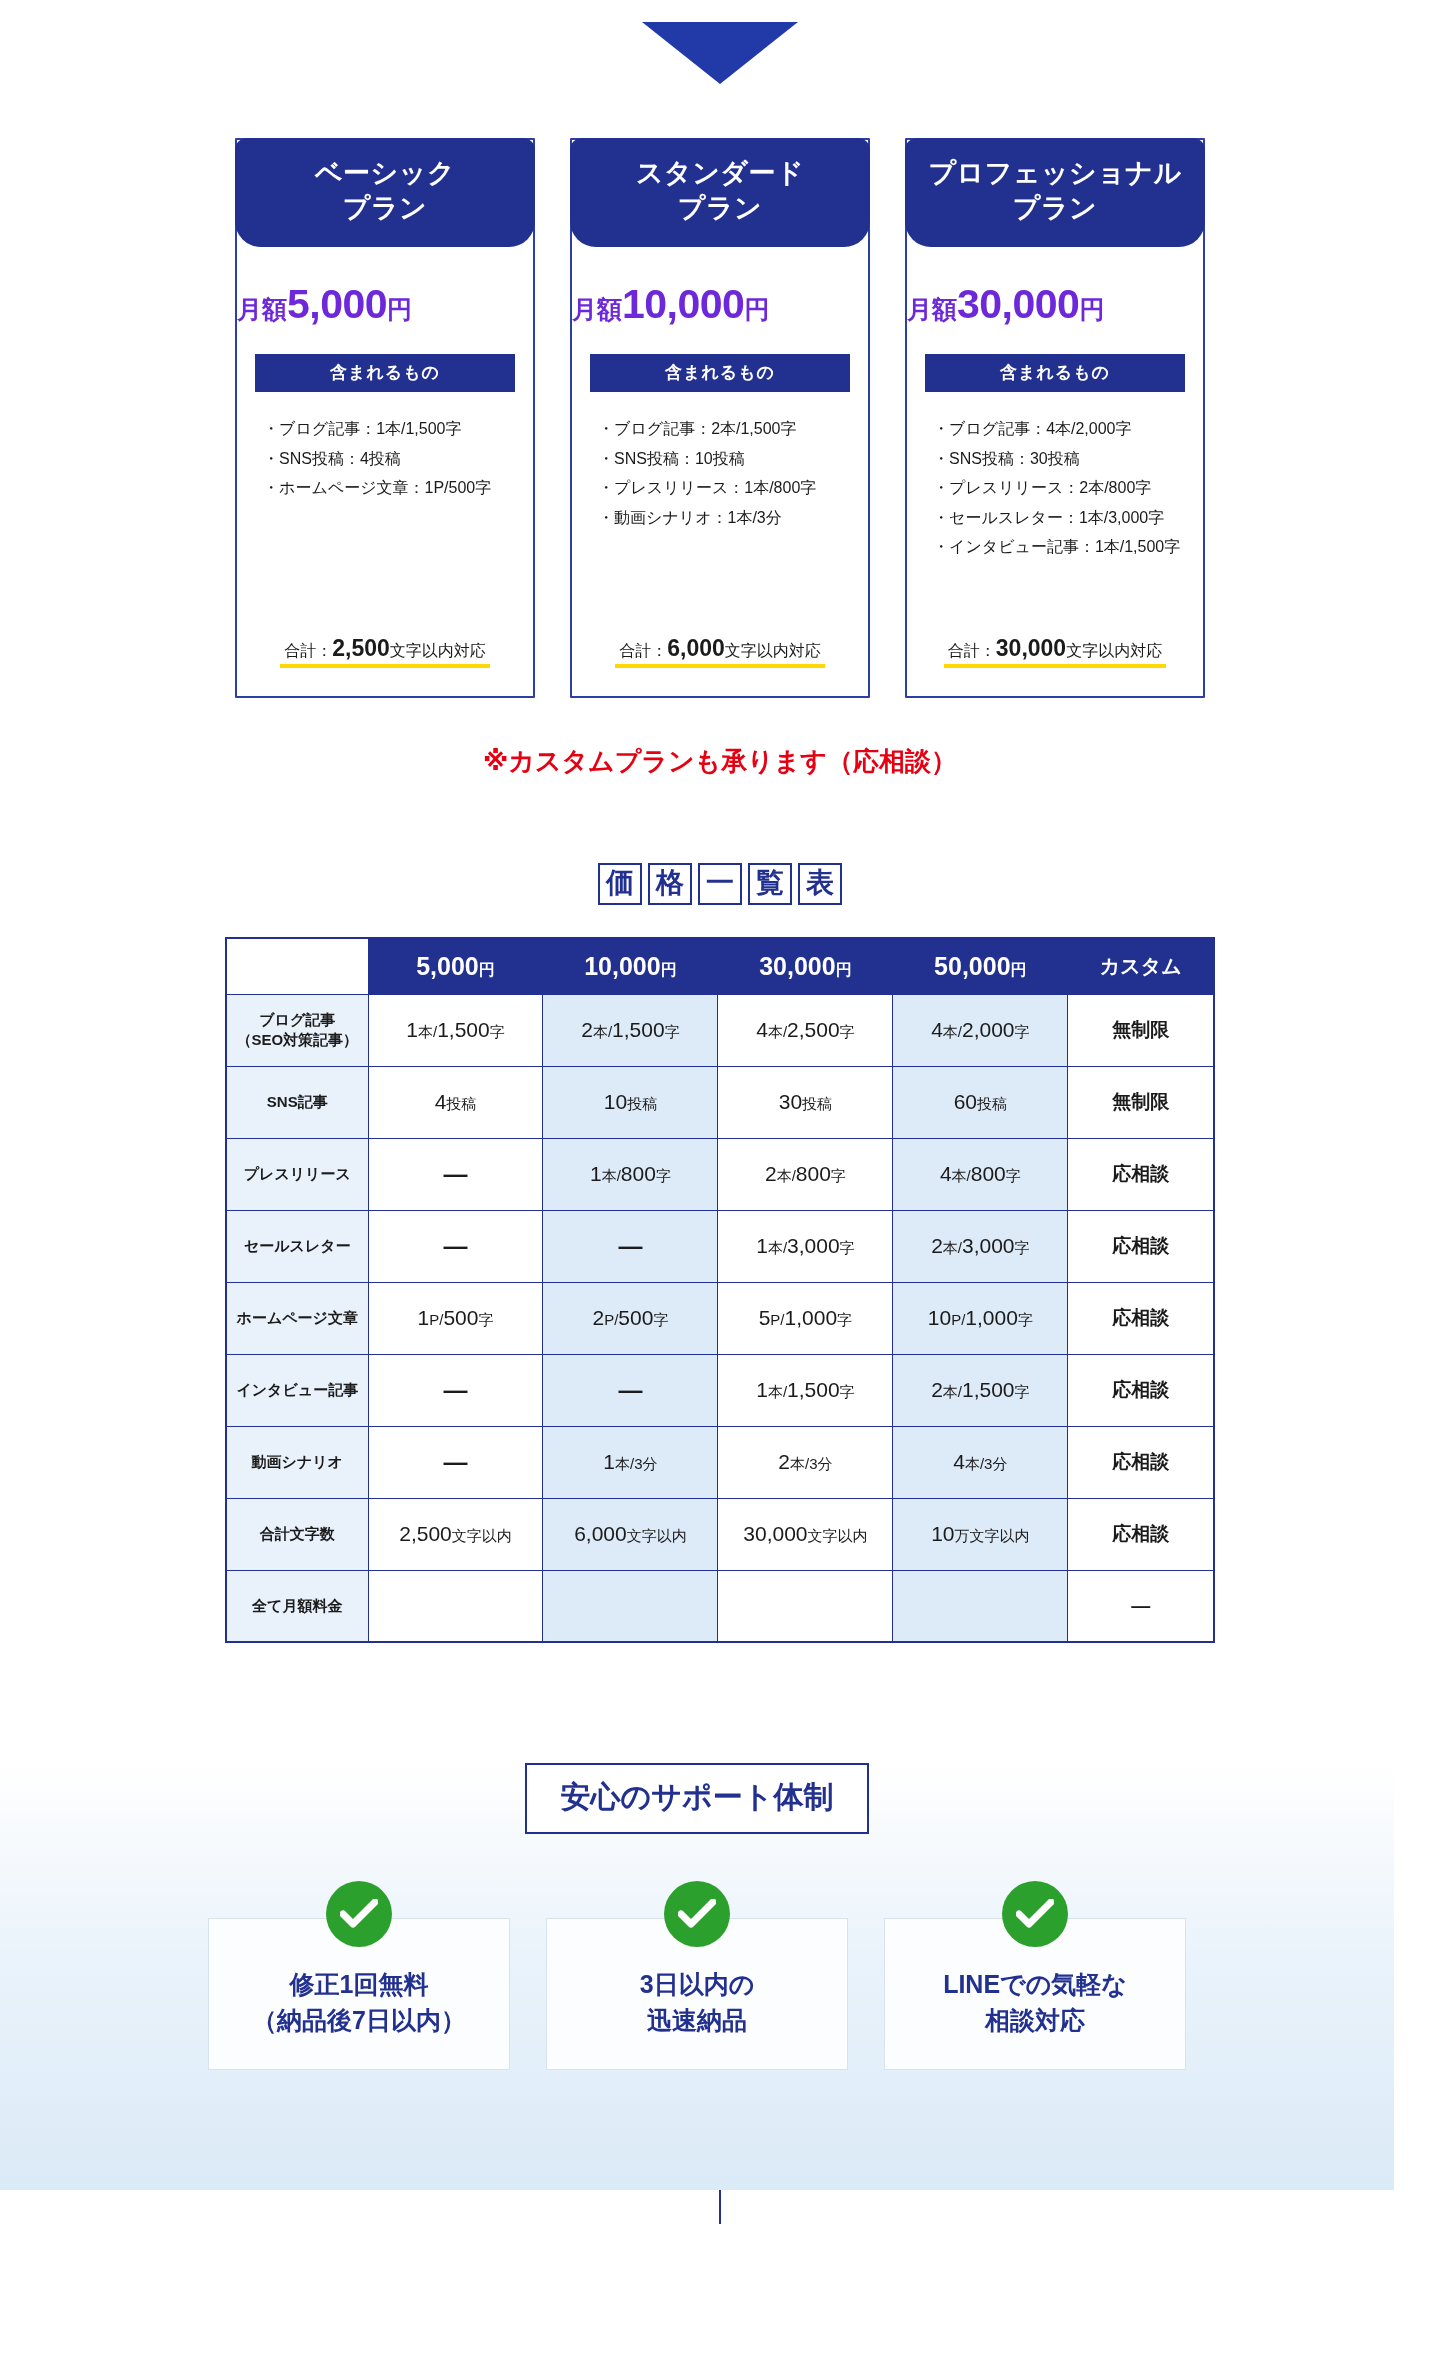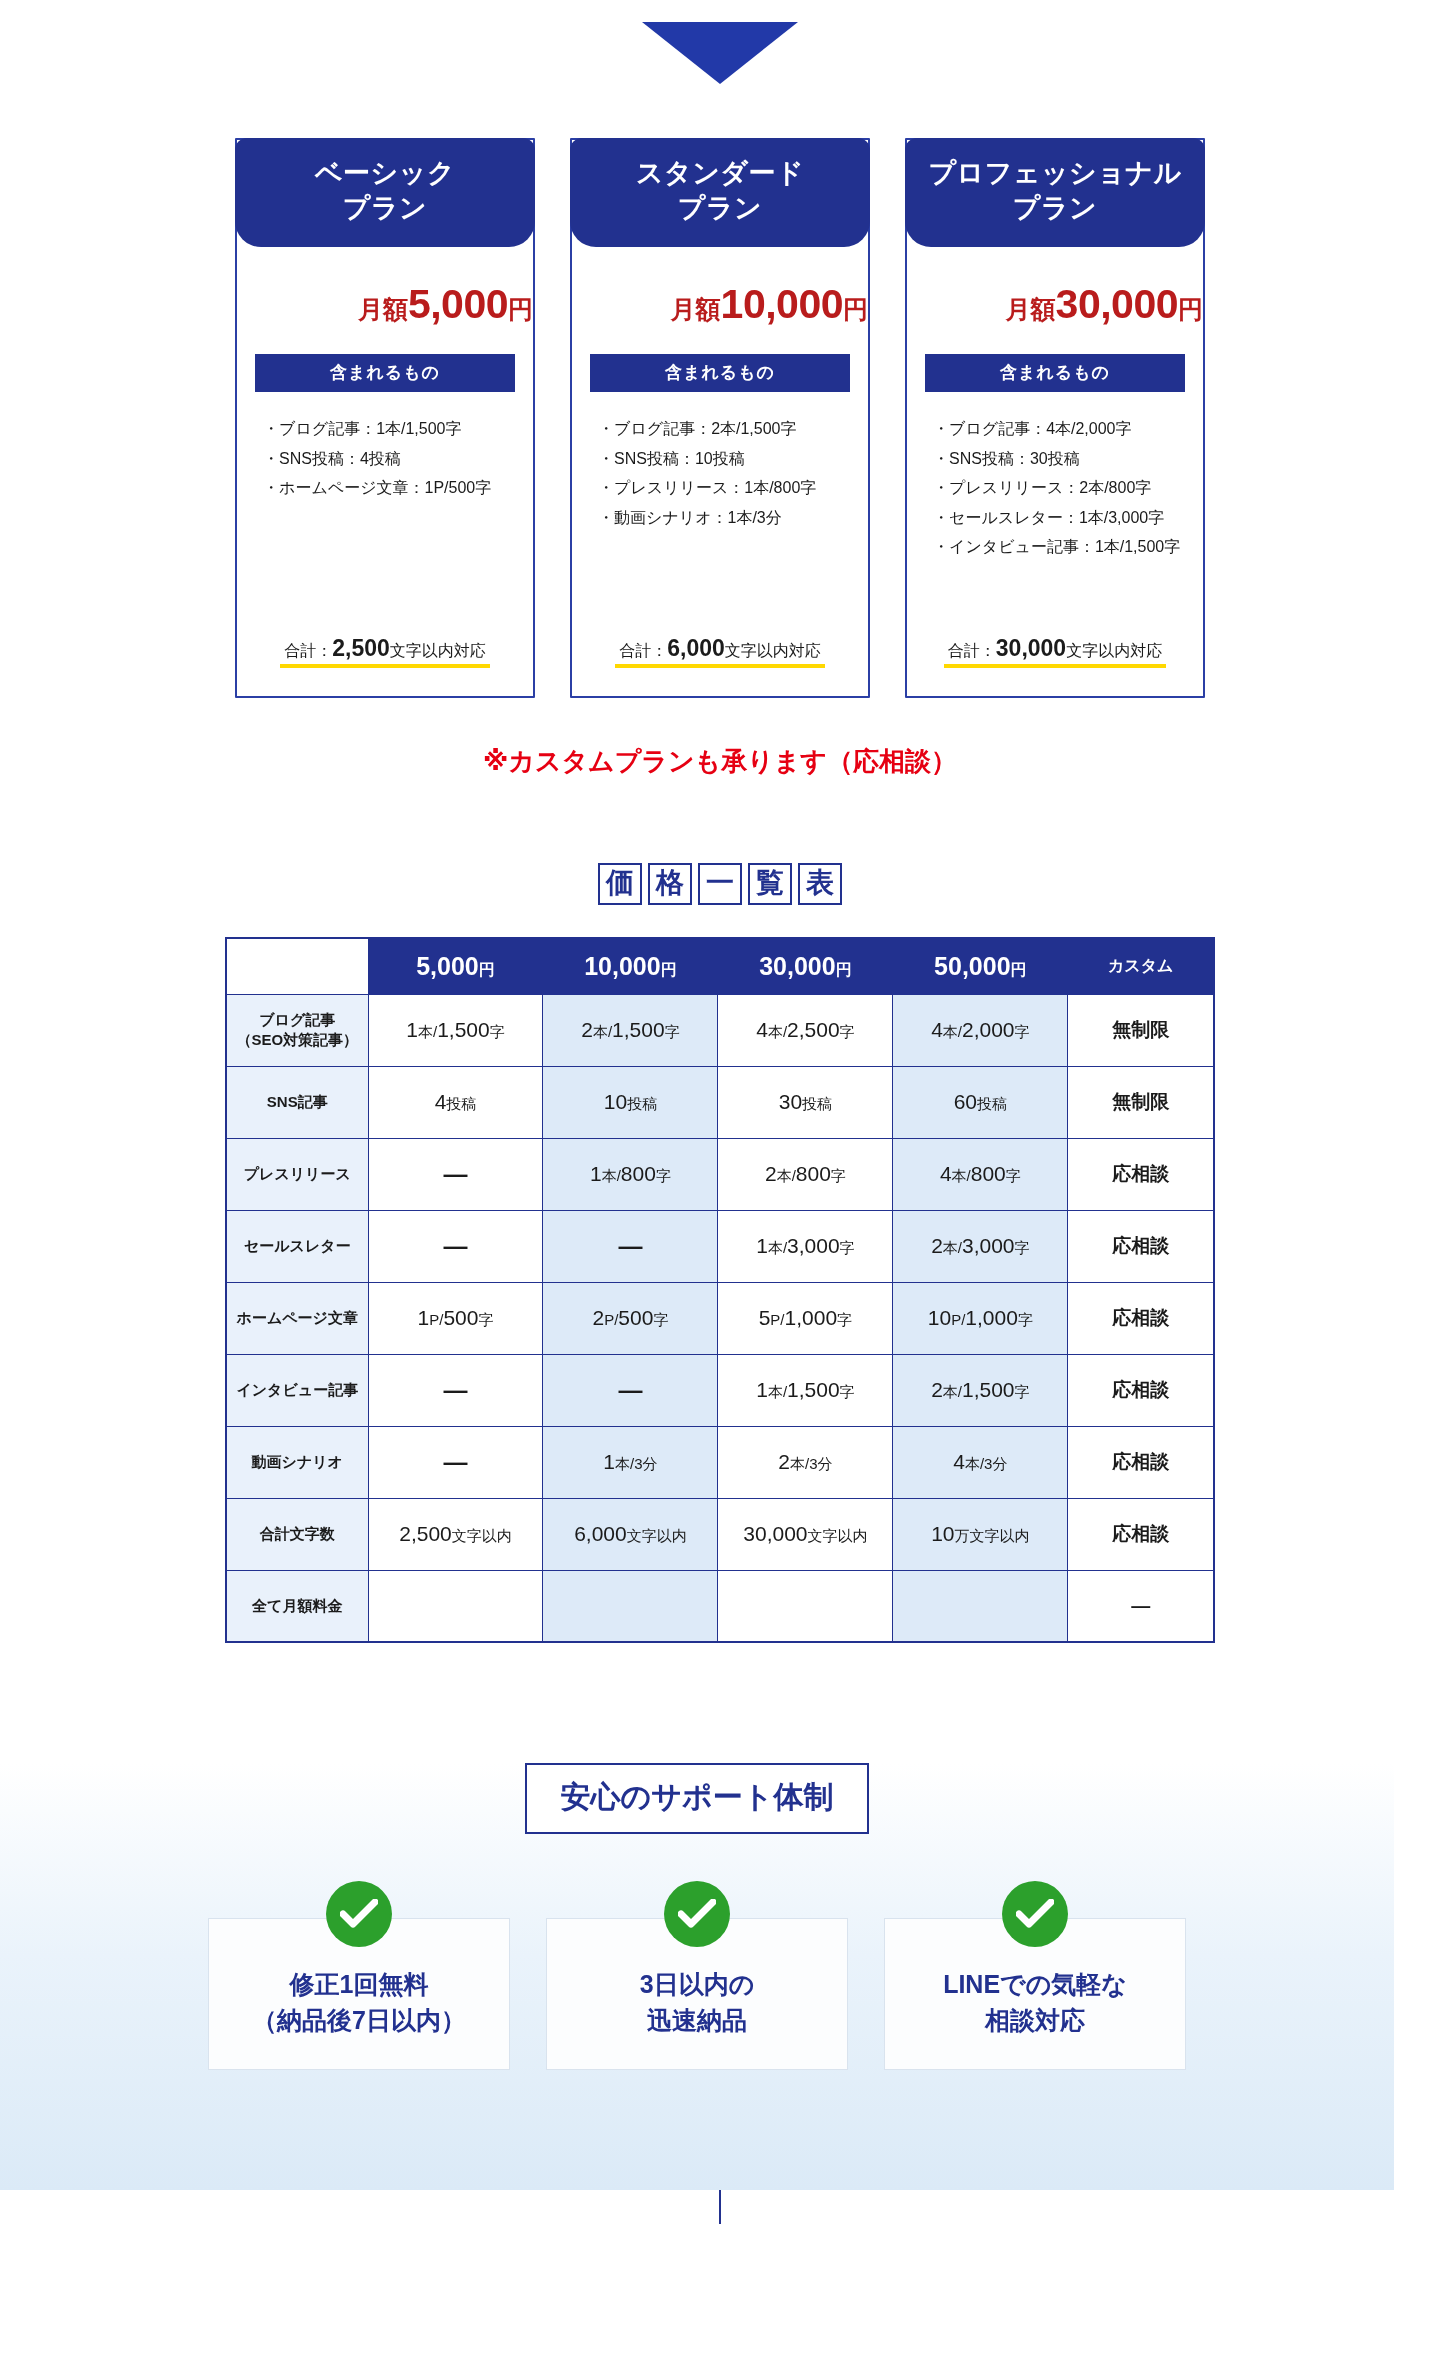--- a/index.html
+++ b/index.html
@@ -53,23 +53,23 @@
     border-radius: 12px 12px 26px 26px;
     text-align: center;
     font-weight: bold;
     font-size: 27px;
     line-height: 1.28;
     padding: 18px 8px 22px;
     margin: -2px -2px 0 -2px;
     letter-spacing: 0.5px;
   }
   .plan-price {
-    text-align: right;
+    text-align: left;
     margin-top: 34px;
-    color: #b91c1c;
+    color: #6d28d9;
     font-weight: bold;
     white-space: nowrap;
   }
   .plan-price .yen-label { font-size: 25px; }
   .plan-price .amount { font-size: 41px; letter-spacing: -0.5px; }
   .plan-price .unit { font-size: 25px; }
 
   .included-bar {
     background: #22318f;
     color: #fff;
@@ -151,21 +151,21 @@
   }
   table.price thead th {
     background: #22318f;
     color: #fff;
     font-weight: bold;
     height: 56px;
     font-size: 25px;
     border-color: #22318f;
   }
   table.price thead th .small { font-size: 16px; }
-  table.price thead th.custom-h { font-size: 16px; }
+  table.price thead th.custom-h { font-size: 20px; }
   table.price tbody tr { height: 72px; padding-left: 44px; }
   td.rowhead {
     background: #e9f1fb;
     color: #1b1b1b;
     font-size: 15px;
     font-weight: bold;
     width: 138px;
     line-height: 1.35;
   }
   td.cell {

